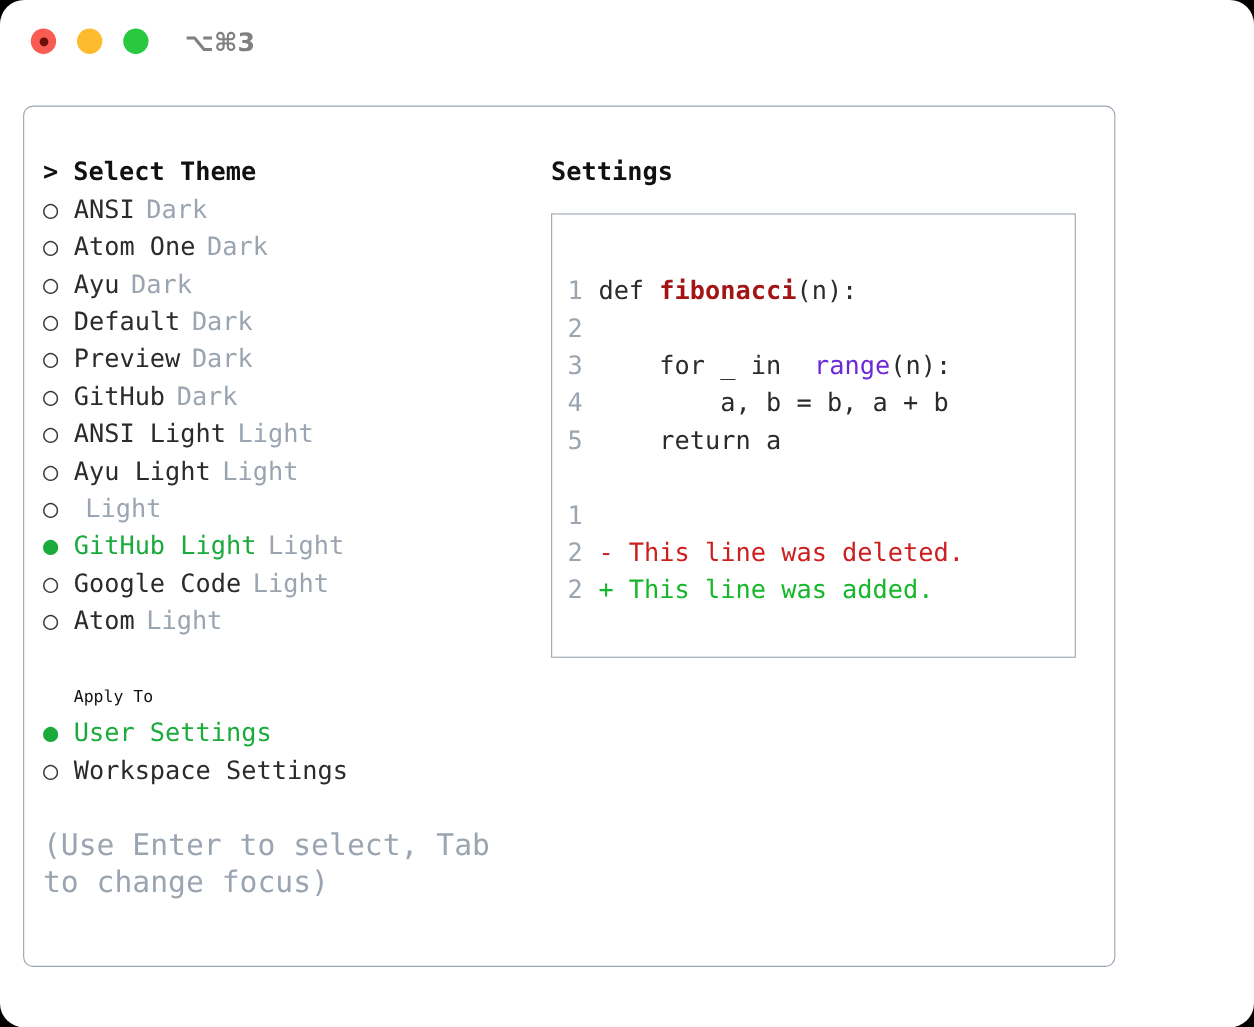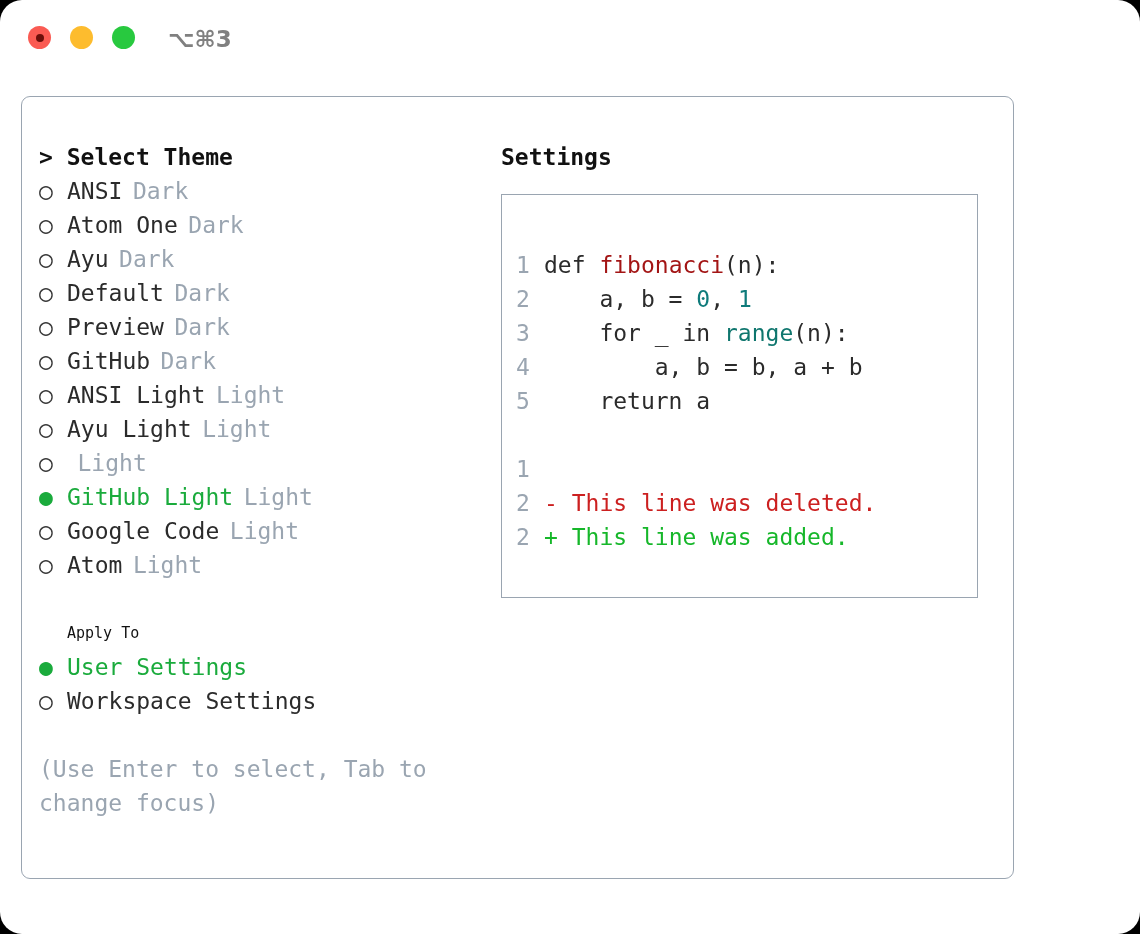--- a/index.html
+++ b/index.html
@@ -135,21 +135,21 @@
   .opt-label { color: #2b2b2b; }
   .opt-tag {
     color: #9aa5b1;
     padding-left: 10.5px;
   }
 
   .apply-block { margin-top: 34px; }
 
   .hint {
     margin-top: 34px;
-    font-size: 23px;
+    font-size: 27px;
     line-height: 34px;
     color: #9aa5b1;
     width: 410px;
   }
 
   
   .right-col {
     position: absolute;
     left: 479px;
     top: 43px;
@@ -190,23 +190,23 @@
   .gutter {
     flex: 0 0 28px;
     width: 28px;
     text-align: left;
     color: #9aa5b1;
   }
   .code-text { color: #2b2b2b; }
 
   .blank-line { height: 34px; }
 
-  .tok-fn    { color: #a31515; font-weight: 400; }
+  .tok-fn    { color: #a31515; font-weight: 700; }
   .tok-num   { color: #0f7b7b; }
-  .tok-built { color: #0f766e; }
+  .tok-built { color: #6d28d9; margin-left: 16px; }
   .tok-plain { color: #2b2b2b; }
 
   .diff-ctx { color: #808080; }
   .diff-del { color: #cc2020; }
   .diff-add { color: #16b72a; }
 </style>
 </head>
 <body>
 
 <div class="window">
@@ -253,21 +253,21 @@
         <div class="hint">(Use Enter to select, Tab to change focus)</div>
       </div>
 
       <div class="right-col">
         <div class="preview-title">Settings</div>
 
         <div class="code-box">
           <div class="code-inner">
             <div id="code-lines">
                 <div class="code-line"><span class="gutter">1</span><span class="code-text"><span class="tok-plain">def </span><span class="tok-fn">fibonacci</span><span class="tok-plain">(n):</span></span></div>
-                <div class="code-line"><span class="gutter">2</span><span class="code-text"><span class="tok-plain">    a, b = </span><span class="tok-num">0</span><span class="tok-plain">, </span><span class="tok-num">1</span></span></div>
+                <div class="code-line"><span class="gutter">2</span></div>
                 <div class="code-line"><span class="gutter">3</span><span class="code-text"><span class="tok-plain">    for _ in </span><span class="tok-built">range</span><span class="tok-plain">(n):</span></span></div>
                 <div class="code-line"><span class="gutter">4</span><span class="code-text"><span class="tok-plain">        a, b = b, a + b</span></span></div>
                 <div class="code-line"><span class="gutter">5</span><span class="code-text"><span class="tok-plain">    return a</span></span></div>
               </div>
             <div class="blank-line"></div>
             <div id="diff-lines">
                 <div class="code-line"><span class="gutter">1</span><span class="diff-ctx"><span>  </span></span></div>
                 <div class="code-line"><span class="gutter">2</span><span class="diff-del"><span>- </span><span>This line was deleted.</span></span></div>
                 <div class="code-line"><span class="gutter">2</span><span class="diff-add"><span>+ </span><span>This line was added.</span></span></div>
               </div>

